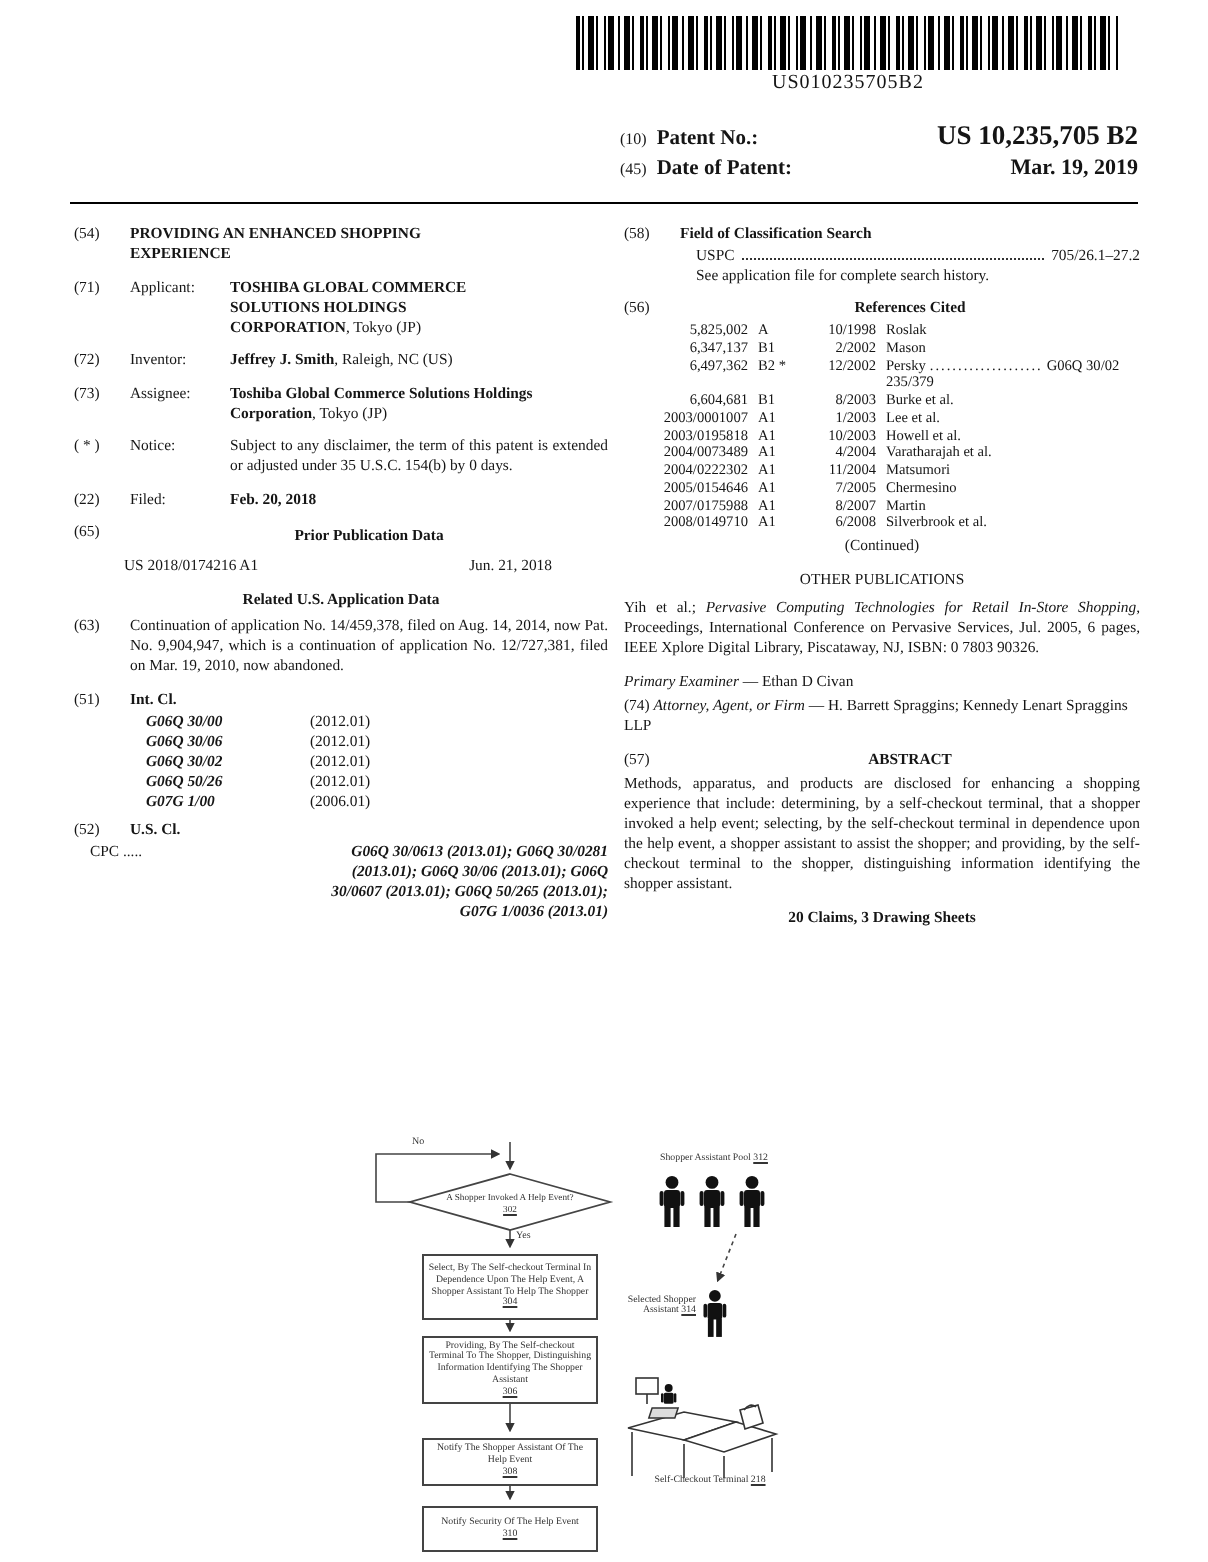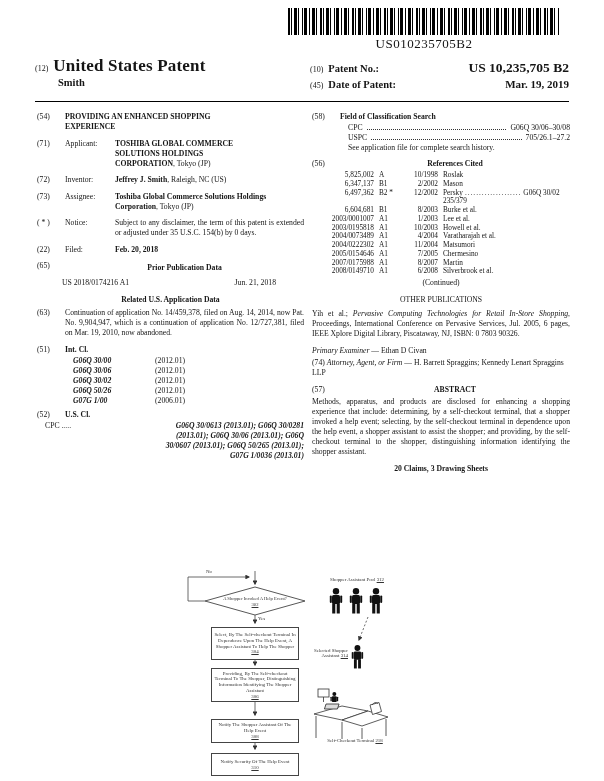--- a/index.html
+++ b/index.html
@@ -6,21 +6,21 @@
   .page{position:relative;width:604px;height:781px;background:#fff;margin:0 auto;
         font-family:"Liberation Serif", serif;color:#151515;overflow:hidden;}
   
   .barcode-wrap{position:absolute;left:288px;top:8px;width:272px;text-align:center;}
   .barcode{height:27px;width:100%;
     background:repeating-linear-gradient(90deg,
       #000 0 2px,#fff 2px 3px,#000 3px 4px,#fff 4px 6px,#000 6px 9px,#fff 9px 10px,
       #000 10px 11px,#fff 11px 14px,#000 14px 15px,#fff 15px 16px,#000 16px 19px,
       #fff 19px 21px,#000 21px 22px,#fff 22px 24px,#000 24px 27px,#fff 27px 28px,
       #000 28px 29px,#fff 29px 32px);}
-  .barcode-text{font-size:13px;letter-spacing:.5px;margin-top:1px;}
+  .barcode-text{font-size:10px;letter-spacing:.5px;margin-top:1px;}
   
   .hdr-left{position:absolute;left:35px;top:56px;}
   .hdr-title-row{display:flex;align-items:baseline;gap:5px;}
   .code-sm{font-size:8px;}
   .doc-type{font-size:17px;font-weight:bold;letter-spacing:.2px;}
   .surname{font-size:10.5px;font-weight:bold;margin:1px 0 0 23px;}
   .hdr-right{position:absolute;left:310px;top:60px;width:259px;}
   .hdr-row{display:flex;align-items:baseline;gap:5px;margin-bottom:2px;}
   .hdr-label{font-size:10.5px;font-weight:bold;}
   .patent-no{font-size:13.5px;font-weight:bold;margin-left:auto;}
@@ -75,27 +75,20 @@
 </head>
 <body>
 
 <div class="page">
 
   <div class="barcode-wrap">
     <div class="barcode"></div>
     <div class="barcode-text">US010235705B2</div>
   </div>
 
-  <div class="hdr-left">
-    <div class="hdr-title-row">
-      <span class="code-sm">(12)</span>
-      <span class="doc-type">United States Patent</span>
-    </div>
-    <div class="surname">Smith</div>
-  </div>
   <div class="hdr-right">
     <div class="hdr-row">
       <span class="code-sm">(10)</span>
       <span class="hdr-label">Patent No.:</span>
       <span class="patent-no">US 10,235,705 B2</span>
     </div>
     <div class="hdr-row">
       <span class="code-sm">(45)</span>
       <span class="hdr-label">Date of Patent:</span>
       <span class="patent-date">Mar. 19, 2019</span>
@@ -186,25 +179,20 @@
       <div class="cpc-line bi">G07G 1/0036 (2013.01)</div>
     </div>
   </div>
 
   <div class="col col-right">
     <div class="entry" style="margin-bottom:1px;">
       <span>(58)</span>
       <span class="b">Field of Classification Search</span>
     </div>
     <div style="padding-left:28px;">
-      <div class="leader-row">
-        <span>CPC</span>
-        <span class="leader"></span>
-        <span>G06Q 30/06–30/08</span>
-      </div>
       <div class="leader-row">
         <span>USPC</span>
         <span class="leader"></span>
         <span>705/26.1–27.2</span>
       </div>
       <div style="padding-left:8px;">See application file for complete search history.</div>
     </div>
     <div class="entry" style="margin:6px 0 2px;">
       <span>(56)</span>
       <span class="sec-head" style="margin:0;">References Cited</span>

